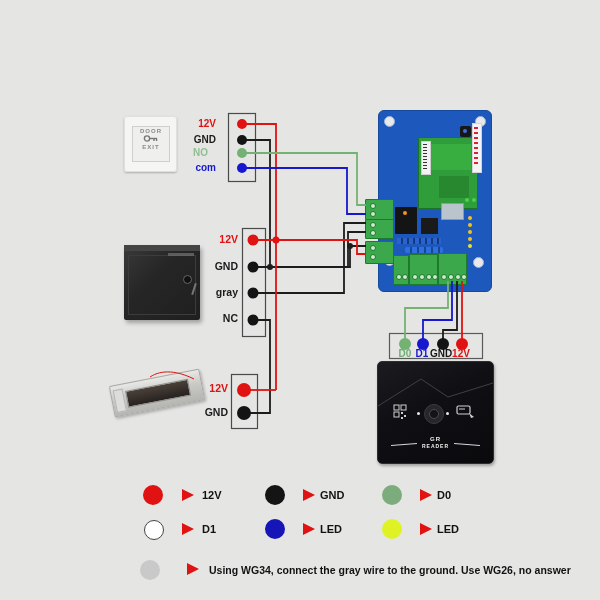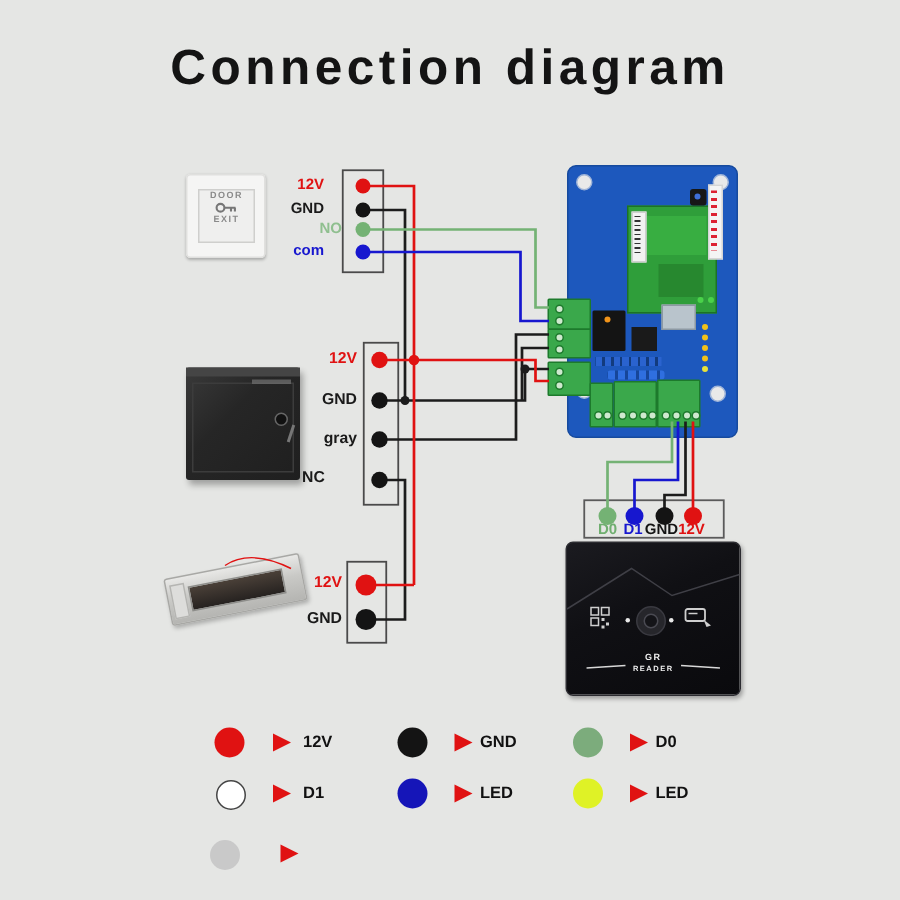--- a/index.html
+++ b/index.html
@@ -80,52 +80,51 @@
   .lg-label{font-size:11px;font-weight:bold;color:#111;}
   #note-text{font-size:10.5px;font-weight:bold;color:#111;white-space:nowrap;}
   svg{display:block;}
   #wires{left:0;top:0;pointer-events:none;}
 </style>
 </head>
 <body>
 
 <div id="stage">
 
-  <div id="title" class="abs">Connection diagram</div>
 
   <div id="door-plate" class="abs">
     <div id="door-inner" class="abs">
       <div class="dl">DOOR</div>
       <svg width="16" height="9" style="margin:-1px auto 0;">
         <circle cx="4" cy="4.5" r="2.6" fill="none" stroke="#777" stroke-width="1.4"></circle>
         <line x1="6.5" y1="4.5" x2="14" y2="4.5" stroke="#777" stroke-width="1.4"></line>
         <line x1="11" y1="4.5" x2="11" y2="7" stroke="#777" stroke-width="1.4"></line>
         <line x1="13.6" y1="4.5" x2="13.6" y2="7" stroke="#777" stroke-width="1.4"></line>
       </svg>
       <div class="dl">EXIT</div>
     </div>
   </div>
 
   <div class="abs tlabel" style="left: 160px; top: 117px; width: 56px; color: rgb(224, 18, 18);">12V</div>
   <div class="abs tlabel" style="left: 160px; top: 133px; width: 56px; color: rgb(26, 26, 26);">GND</div>
-  <div class="abs tlabel" style="left: 172px; top: 146px; width: 56px; color: rgb(143, 191, 143);">NO</div>
+  <div class="abs tlabel" style="left: 152px; top: 146px; width: 56px; color: rgb(143, 191, 143);">NO</div>
   <div class="abs tlabel" style="left: 160px; top: 161px; width: 56px; color: rgb(23, 23, 207);">com</div>
 
   <div id="psu" class="abs">
     <div class="top"></div>
     <div class="seam"></div>
     <div class="tag"></div>
     <div class="keyhole"></div>
     <div class="keys"></div>
   </div>
 
   <div class="abs tlabel big" style="left: 180px; top: 233px; width: 58px; color: rgb(224, 18, 18);">12V</div>
   <div class="abs tlabel big" style="left: 180px; top: 260px; width: 58px; color: rgb(26, 26, 26);">GND</div>
   <div class="abs tlabel big" style="left: 180px; top: 286px; width: 58px; color: rgb(26, 26, 26);">gray</div>
-  <div class="abs tlabel big" style="left: 180px; top: 312px; width: 58px; color: rgb(26, 26, 26); text-align: center;">NC</div>
+  <div class="abs tlabel big" style="left: 180px; top: 312px; width: 58px; color: rgb(26, 26, 26);">NC</div>
 
   <div id="maglock" class="abs">
     <div class="recess"></div>
     <div class="cap"></div>
   </div>
 
   <div class="abs tlabel big" style="left: 172px; top: 382px; width: 56px; color: rgb(224, 18, 18);">12V</div>
   <div class="abs tlabel big" style="left: 172px; top: 406px; width: 56px; color: rgb(26, 26, 26);">GND</div>
 
   <div id="board" class="abs">
@@ -302,14 +301,15 @@
   <div class="abs lg-circle" style="left: 265px; top: 519px; background: rgb(21, 21, 184);"></div>
   <div class="abs tri" style="left:303px;top:523px;"></div>
   <div class="abs lg-label" style="left:320px;top:523px;">LED</div>
 
   <div class="abs lg-circle" style="left: 382px; top: 519px; background: rgb(223, 242, 38);"></div>
   <div class="abs tri" style="left:420px;top:523px;"></div>
   <div class="abs lg-label" style="left:437px;top:523px;">LED</div>
 
   <div class="abs lg-circle" style="left: 140px; top: 560px; background: rgb(201, 201, 201);"></div>
   <div class="abs tri" style="left:187px;top:563px;"></div>
+  <div class="abs" id="note-text" style="left:209px;top:564px;">Using WG34, connect the gray wire to the ground. Use WG26, no answer</div>
 
 </div>
 
 </body></html>

